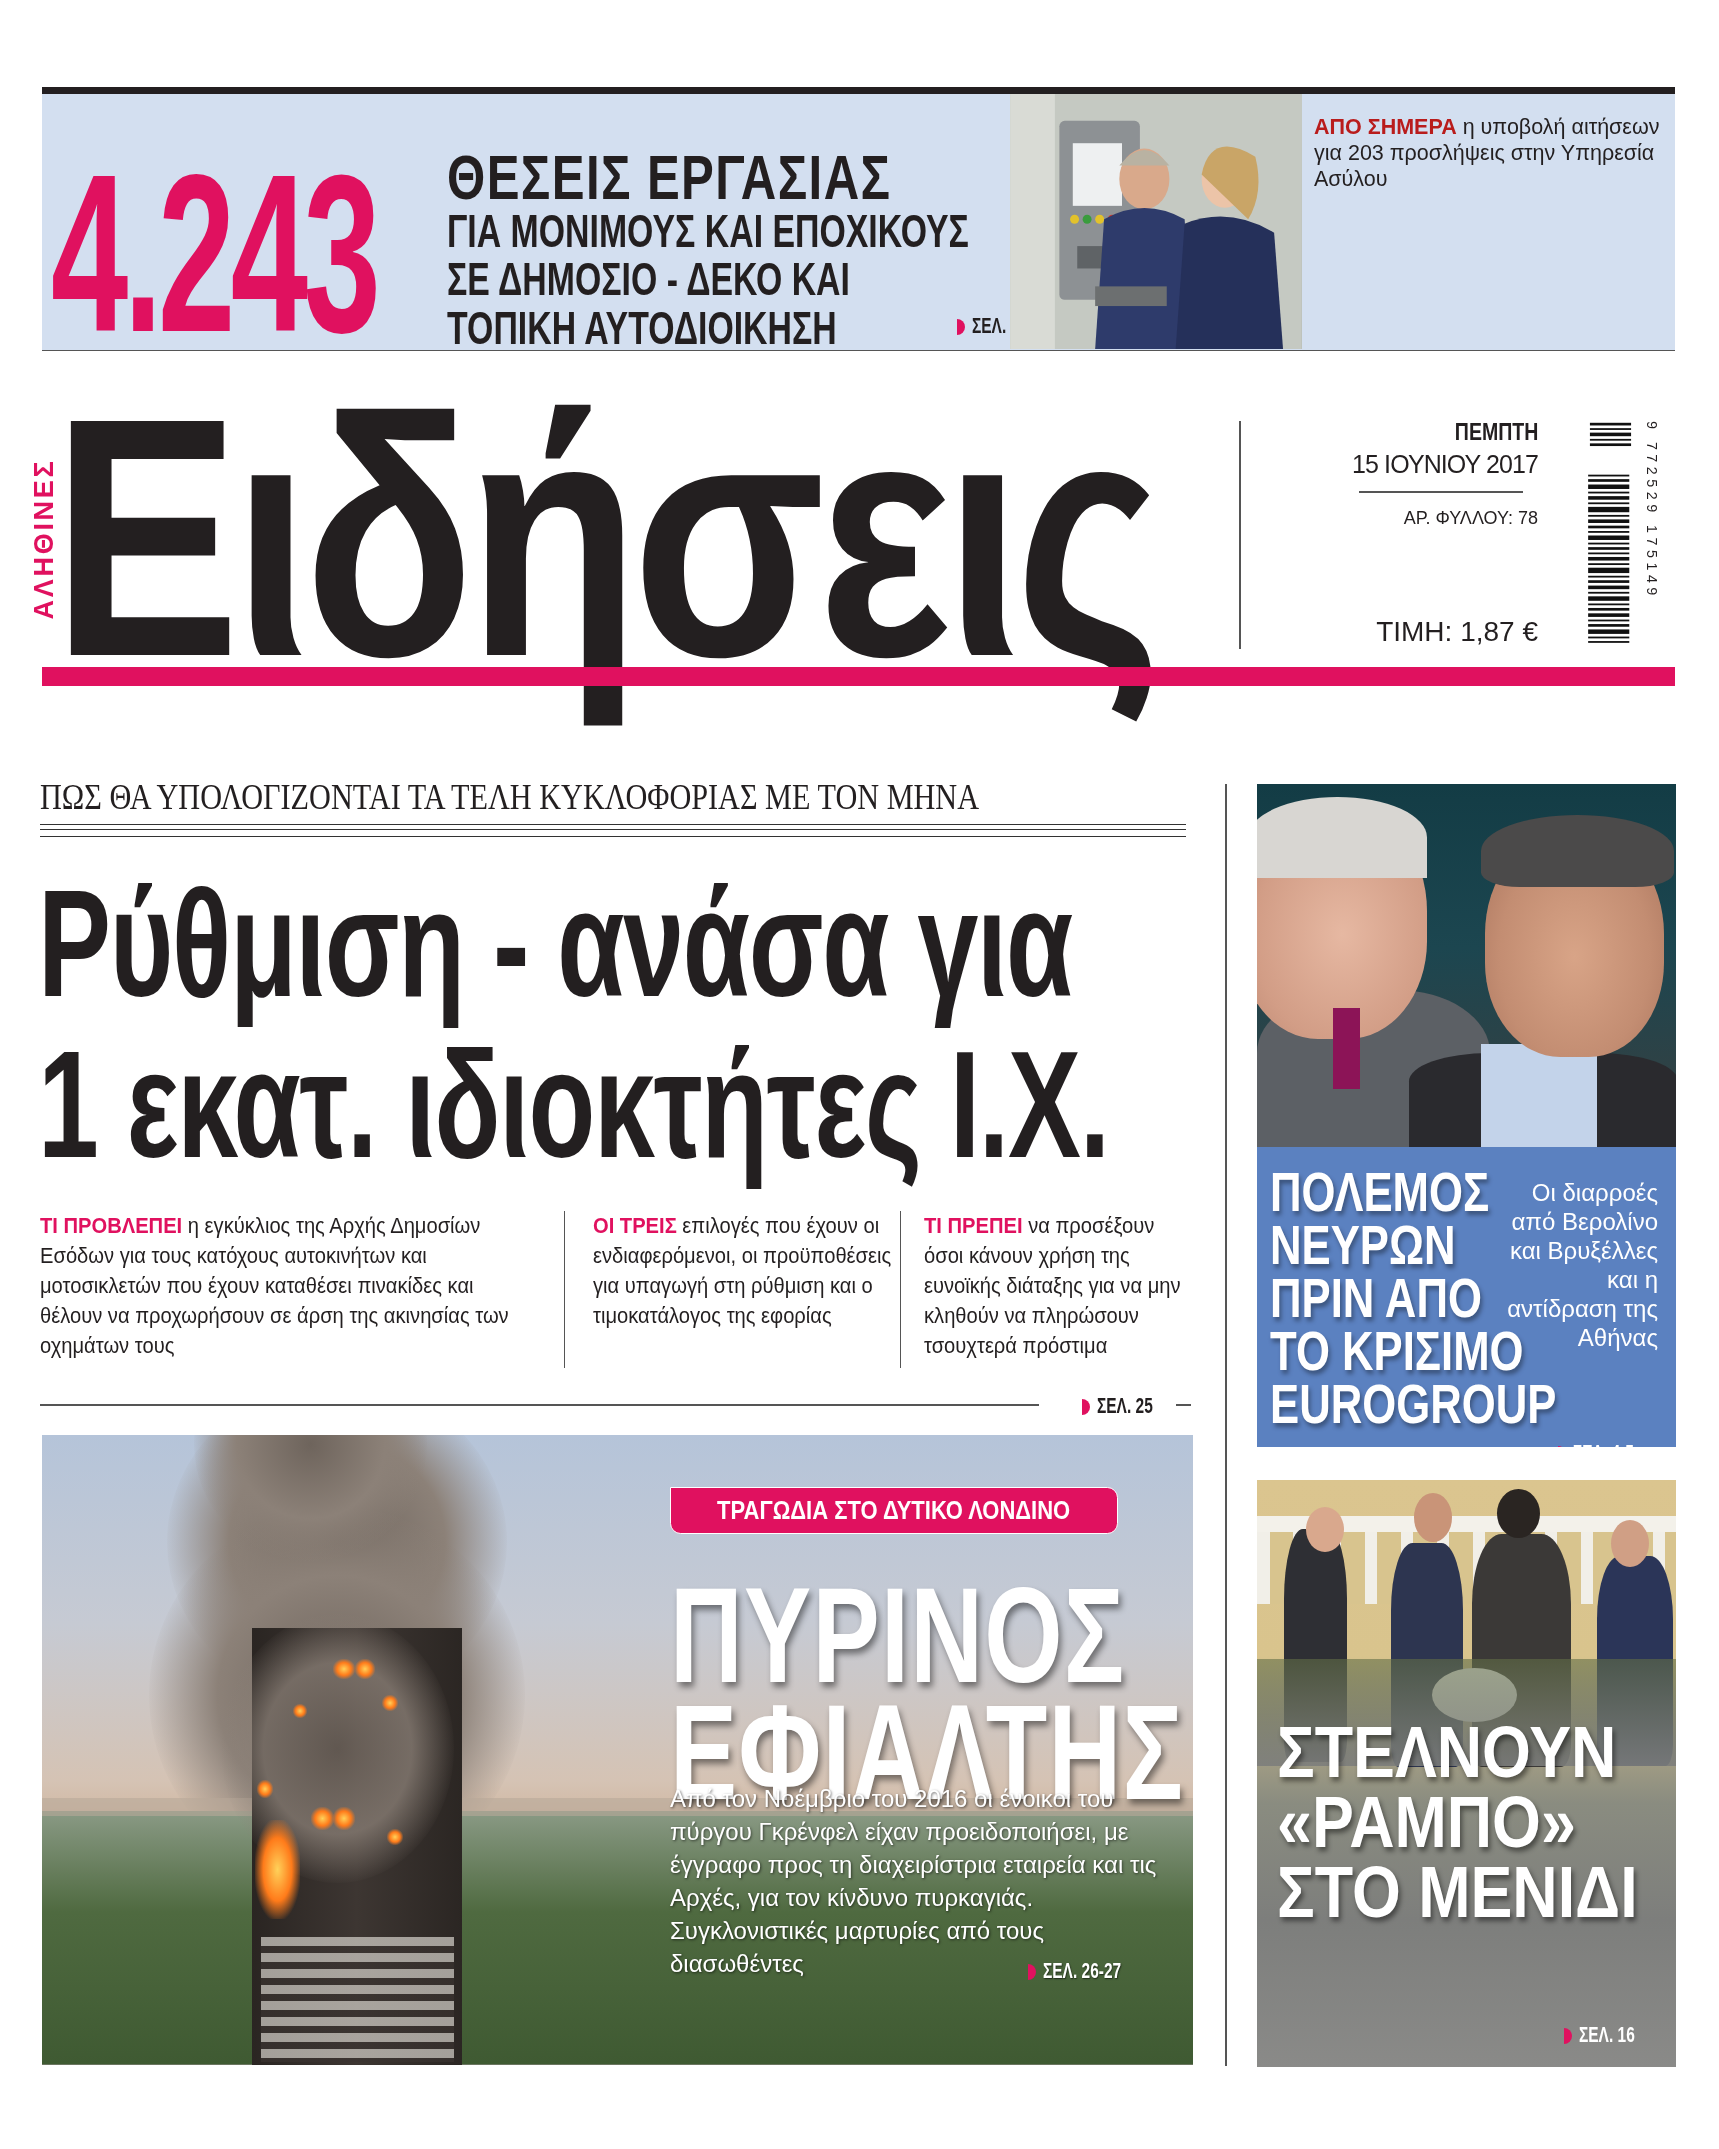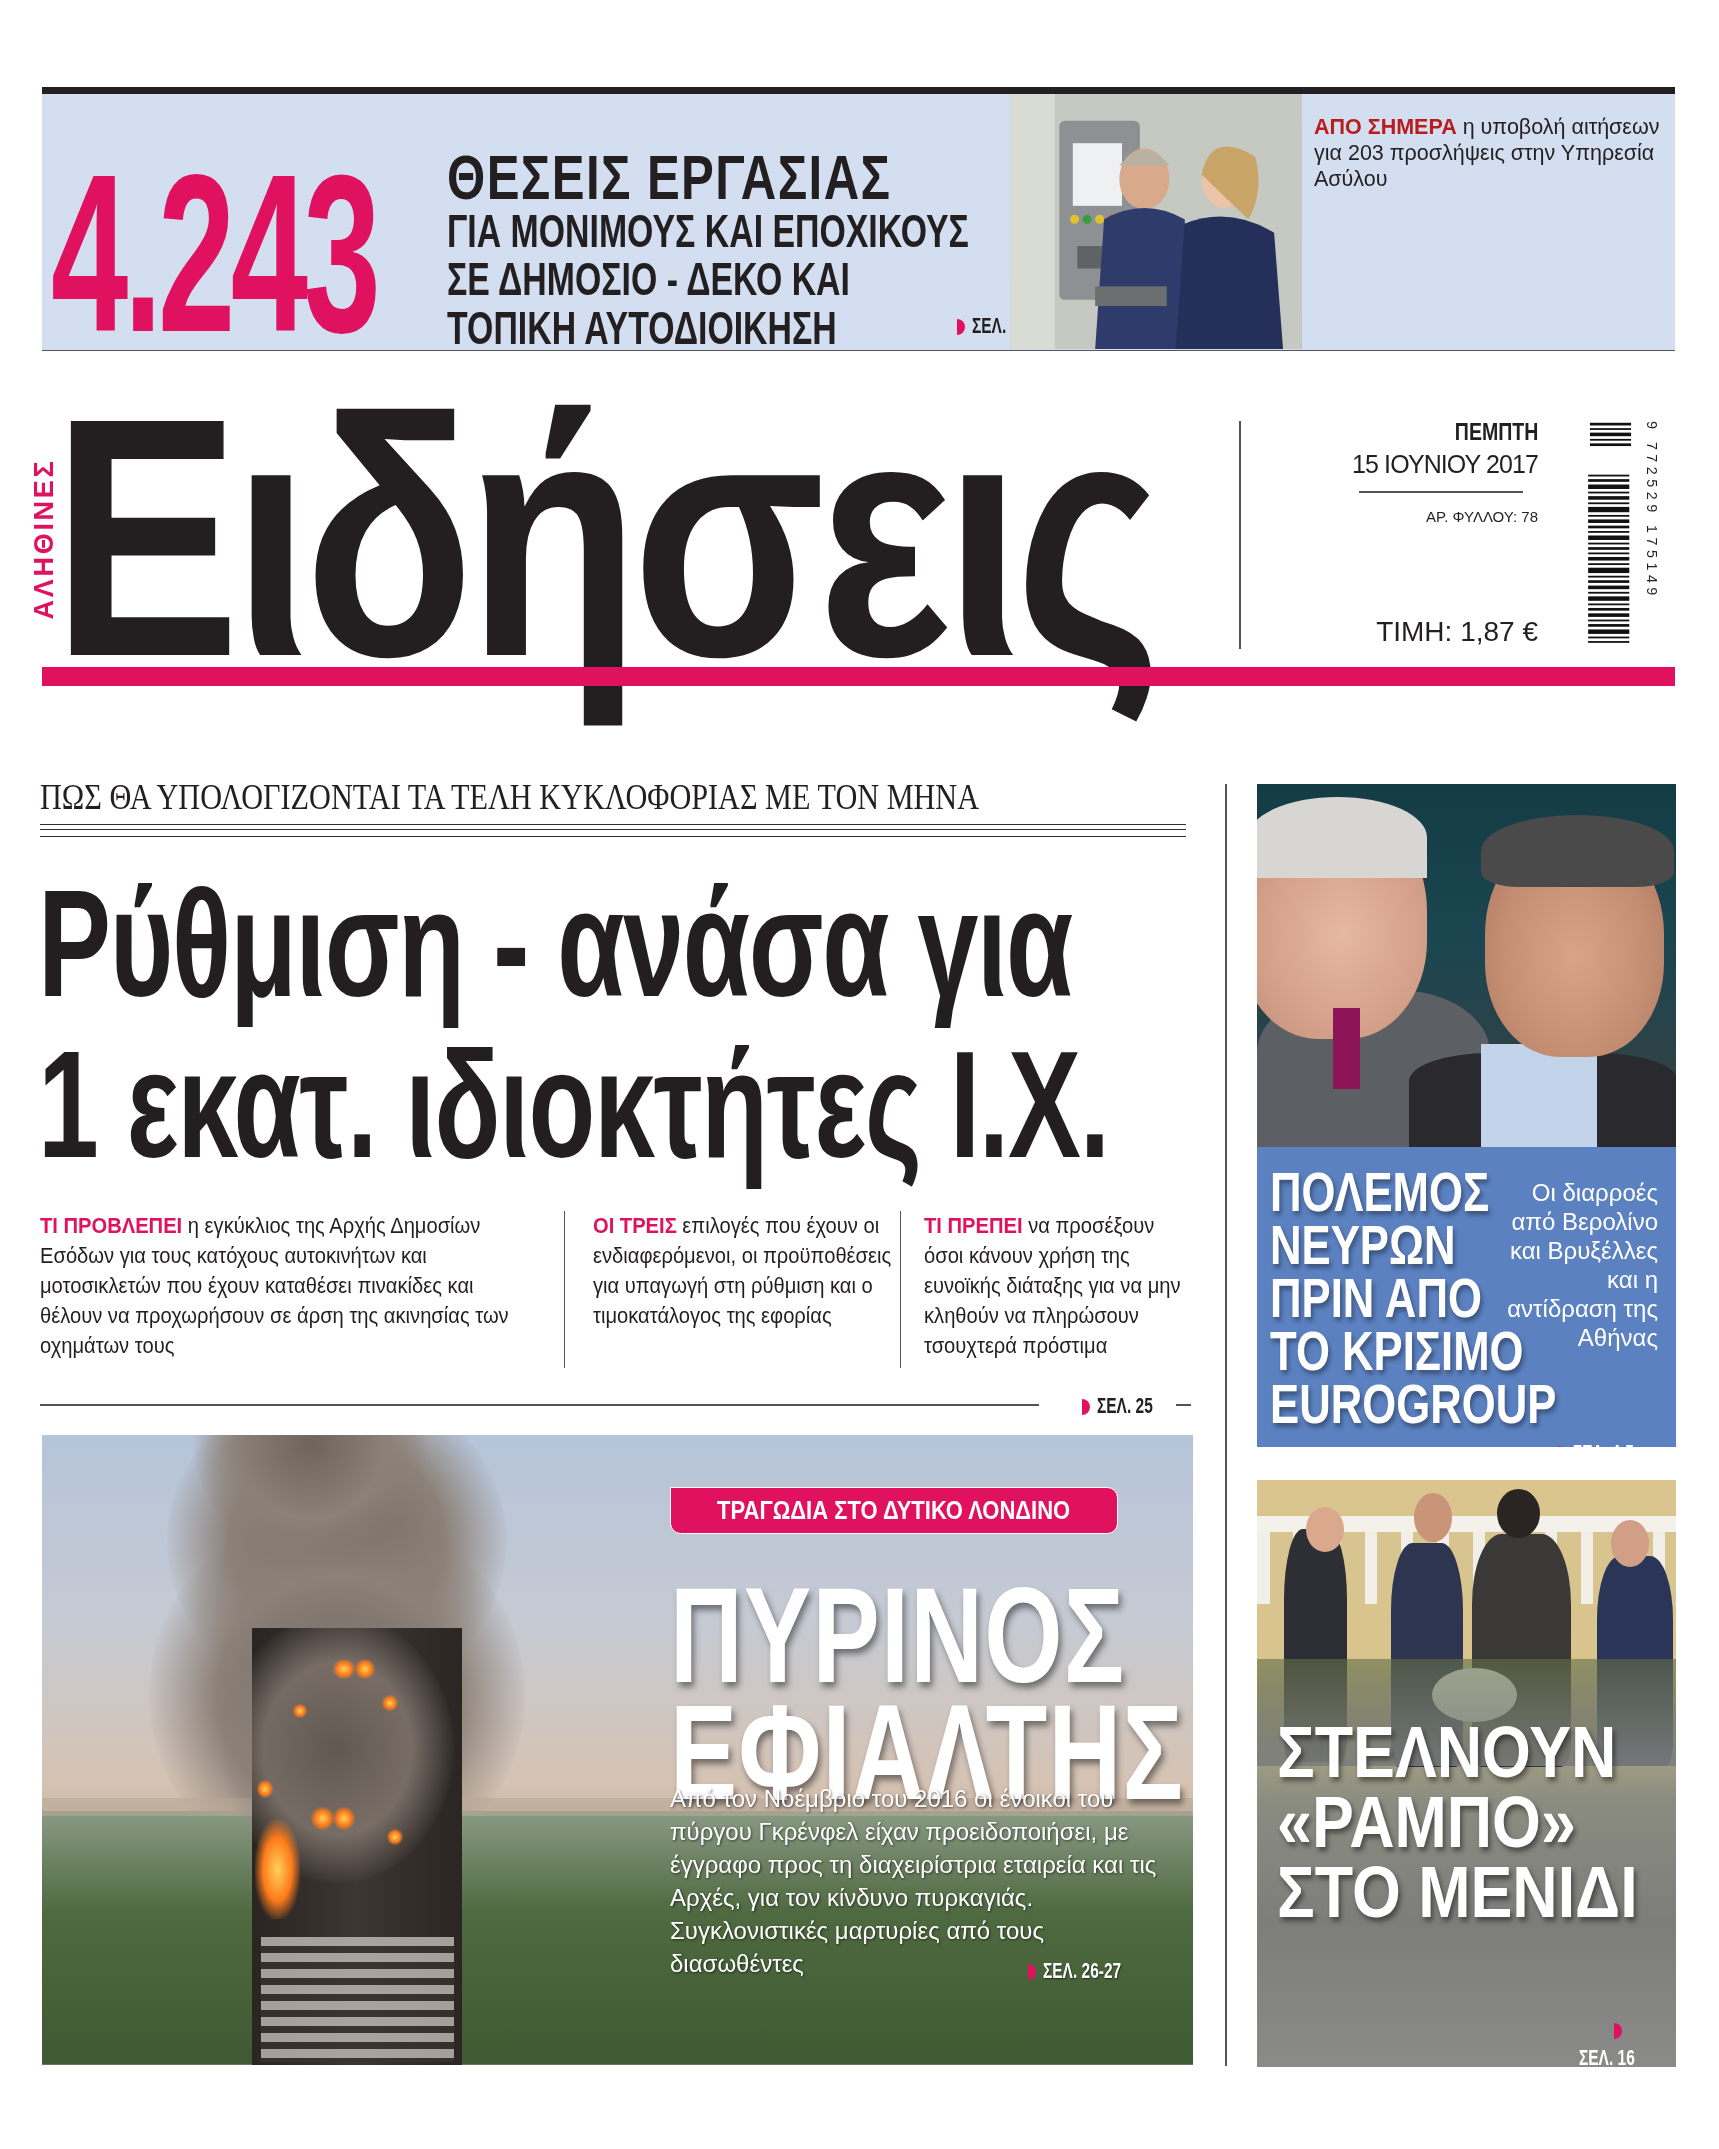--- a/index.html
+++ b/index.html
@@ -27,21 +27,21 @@
   .banner-item .hl { color: #b91c1c; font-weight: bold; }
 
   
   #tagline-vert { left: 29px; top: 426px; width: 25px; height: 226px; }
   #tagline-vert span { position: absolute; left: 0; top: 226px; transform: rotate(-90deg); transform-origin: left top; color: #e0115f; font-weight: bold; font-size: 27px; letter-spacing: 2.7px; width: 226px; text-align: center; white-space: nowrap; }
   #logo { left: 52px; top: 367px; font-size: 340px; font-weight: bold; line-height: 1; letter-spacing: -9px; transform: scaleX(0.83); color: #231f20; }
   #mast-divider { left: 1239px; top: 421px; width: 1.8px; height: 228px; background: #555; }
   #day { right: 182px; top: 419px; font-weight: bold; font-size: 23px; transform: scaleX(0.85); transform-origin: right top; }
   #date { right: 182px; top: 450px; font-size: 25px; letter-spacing: -0.9px; }
   #date-rule { left: 1359px; top: 491px; width: 164px; height: 1.8px; background: #555; }
-  #issue { right: 182px; top: 508px; font-size: 15px; }
+  #issue { right: 182px; top: 508px; font-size: 18px; }
   #price { right: 182px; top: 616px; font-size: 28px; }
   #barcode { left: 1588px; top: 421px; width: 45px; height: 246px; }
   #barcode-digits { left: 1642px; top: 421px; width: 18px; height: 246px; }
   #barcode-digits span { position: absolute; left: 18px; top: 0; transform: rotate(90deg); transform-origin: left top; font-size: 14.3px; letter-spacing: 4.5px; white-space: nowrap; width: 246px; }
   #pink-rule { left: 42px; top: 667px; width: 1633px; height: 19px; background: #e0115f; }
 
   
   #kicker { left: 40px; top: 776px; font-family: "Liberation Serif", serif; font-size: 36px; letter-spacing: 0px; transform: scaleX(0.84); transform-origin: left top; white-space: nowrap; }
   #kicker-rule { left: 40px; top: 824px; width: 1146px; height: 13.4px; border-top: 1.8px solid #333; border-bottom: 1.8px solid #333; }
   #kicker-rule::after { content: ""; position: absolute; left: 0; right: 0; top: 3.6px; height: 1.8px; border-top: 1.8px solid #333; }
@@ -85,21 +85,21 @@
   .face { position: absolute; border-radius: 45% 45% 42% 42%; }
   #euro-title { left: 12.5px; top: 381px; color: #fff; font-weight: bold; font-size: 56px; line-height: 53px; text-shadow: 2.7px 3.6px 5.4px rgba(0,0,0,0.35); transform: scaleX(0.78); transform-origin: left top; white-space: nowrap; }
   #euro-sub { right: 18px; top: 394px; width: 152px; text-align: right; color: #fff; font-size: 24px; line-height: 29px; }
   #euro-sel { right: 18px; top: 611px; color: #fff; margin-top: 46px; }
 
   
   #police-box { left: 1257px; top: 1480px; width: 419px; height: 587px; overflow: hidden;
     background: linear-gradient(180deg, #dbc58f 0%, #d9c48d 30%, #8a8c80 55%, #7d7e7c 75%, #8a8a88 100%); }
   #police-title { left: 19.7px; top: 237px; color: #fff; font-weight: bold; font-size: 73px; line-height: 70px; text-shadow: 2.7px 3.6px 5.4px rgba(0,0,0,0.45); transform: scaleX(0.86); transform-origin: left top; white-space: nowrap; }
   #police-body { left: 19.7px; top: 452px; width: 385px; color: #fff; font-size: 22.4px; line-height: 29px; text-shadow: 0.9px 0.9px 1.8px rgba(0,0,0,0.5); }
-  #police-sel { right: 19.7px; top: 543px; color: #fff; flex-direction: column; }
+  #police-sel { right: 19.7px; top: 543px; color: #fff; }
 </style>
 </head>
 <body>
 
 <section id="banner" class="abs">
   <div id="big-number" class="abs cond">4.243</div>
   <div id="jobs-title" class="abs cond">ΘΕΣΕΙΣ ΕΡΓΑΣΙΑΣ</div>
   <div id="jobs-l1" class="abs cond jobs-line">ΓΙΑ ΜΟΝΙΜΟΥΣ ΚΑΙ ΕΠΟΧΙΚΟΥΣ</div>
   <div id="jobs-l2" class="abs cond jobs-line">ΣΕ ΔΗΜΟΣΙΟ - ΔΕΚΟ ΚΑΙ</div>
   <div id="jobs-l3" class="abs cond jobs-line">ΤΟΠΙΚΗ ΑΥΤΟΔΙΟΙΚΗΣΗ</div>

